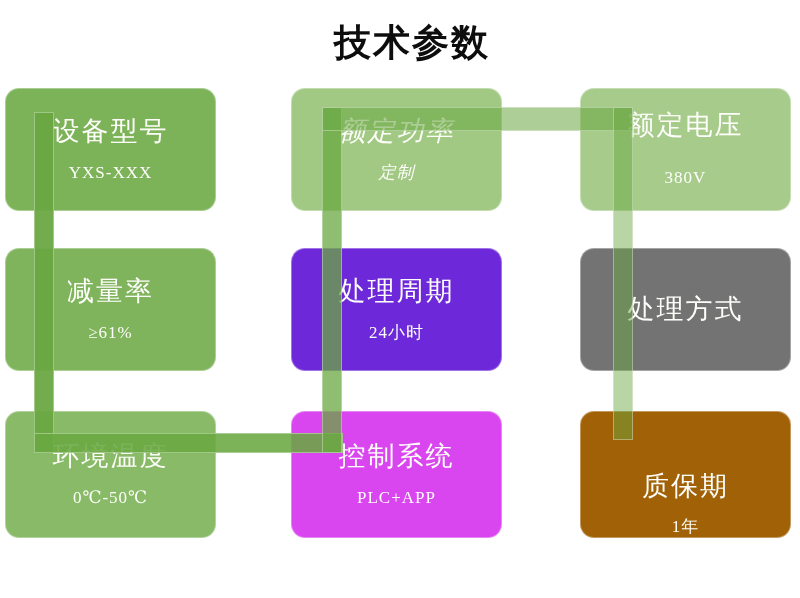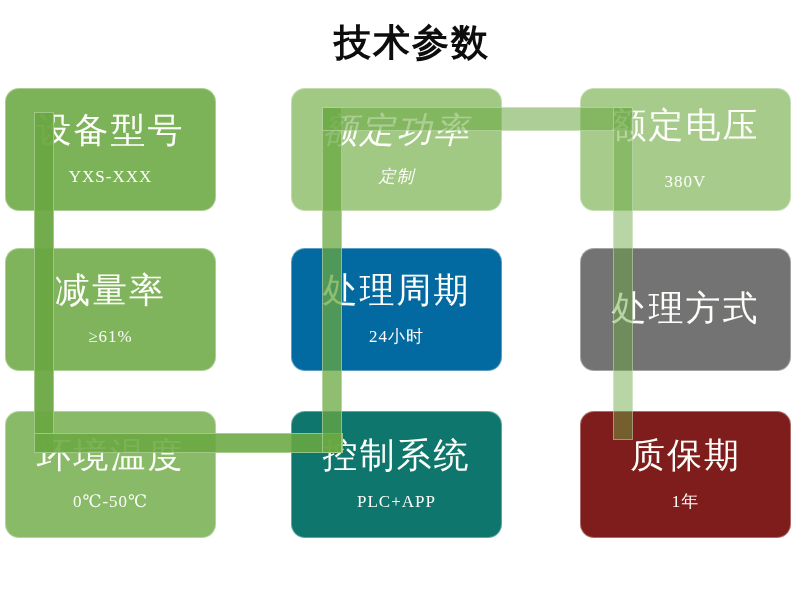--- a/index.html
+++ b/index.html
@@ -36,21 +36,21 @@
   }
   .card-title,.card-value{
     position:relative;
     z-index:3;
     color:#fdfdfa;
     font-family:"Liberation Serif","DejaVu Serif",serif;
     text-align:center;
     white-space:nowrap;
     line-height:1.1;
   }
-  .card-title{font-size:35px;letter-spacing:2px;}
+  .card-title{font-size:27px;letter-spacing:2px;}
   .card-value{font-size:17px;letter-spacing:1px;}
   
   .c1{left:5px;}  .c2{left:291px;}  .c3{left:580px;}
   .r1{top:88px;height:123px;}
   .r2{top:248px;height:123px;}
   .r3{top:411px;height:127px;}
   
   .band{
     position:absolute;
     z-index:2;
@@ -86,34 +86,34 @@
   </div>
   <div class="card c3 r1" style="background-color: rgb(166, 203, 138); gap: 28px;">
     <div class="card-title">额定电压</div>
     <div class="card-value">380V</div>
   </div>
 
   <div class="card c1 r2" style="background-color: rgb(127, 180, 92);">
     <div class="card-title">减量率</div>
     <div class="card-value">≥61%</div>
   </div>
-  <div class="card c2 r2" style="background-color: #0369a1;">
+  <div class="card c2 r2" style="background-color: #6d28d9;">
     <div class="card-title">处理周期</div>
     <div class="card-value">24小时</div>
   </div>
   <div class="card c3 r2" style="background-color: #737373; gap: 44px;">
     <div class="card-title">处理方式</div>
   </div>
 
   <div class="card c1 r3" style="background-color: rgb(137, 186, 103); justify-content: center;">
     <div class="card-title">环境温度</div>
     <div class="card-value">0℃-50℃</div>
   </div>
-  <div class="card c2 r3" style="background-color: #0f766e;">
+  <div class="card c2 r3" style="background-color: #d946ef;">
     <div class="card-title">控制系统</div>
     <div class="card-value">PLC+APP</div>
   </div>
-  <div class="card c3 r3" style="background-color: #7f1d1d;">
+  <div class="card c3 r3" style="background-color: #a16207; justify-content: flex-end;">
     <div class="card-title">质保期</div>
     <div class="card-value">1年</div>
   </div>
 
 </div>
 
 </body></html>

